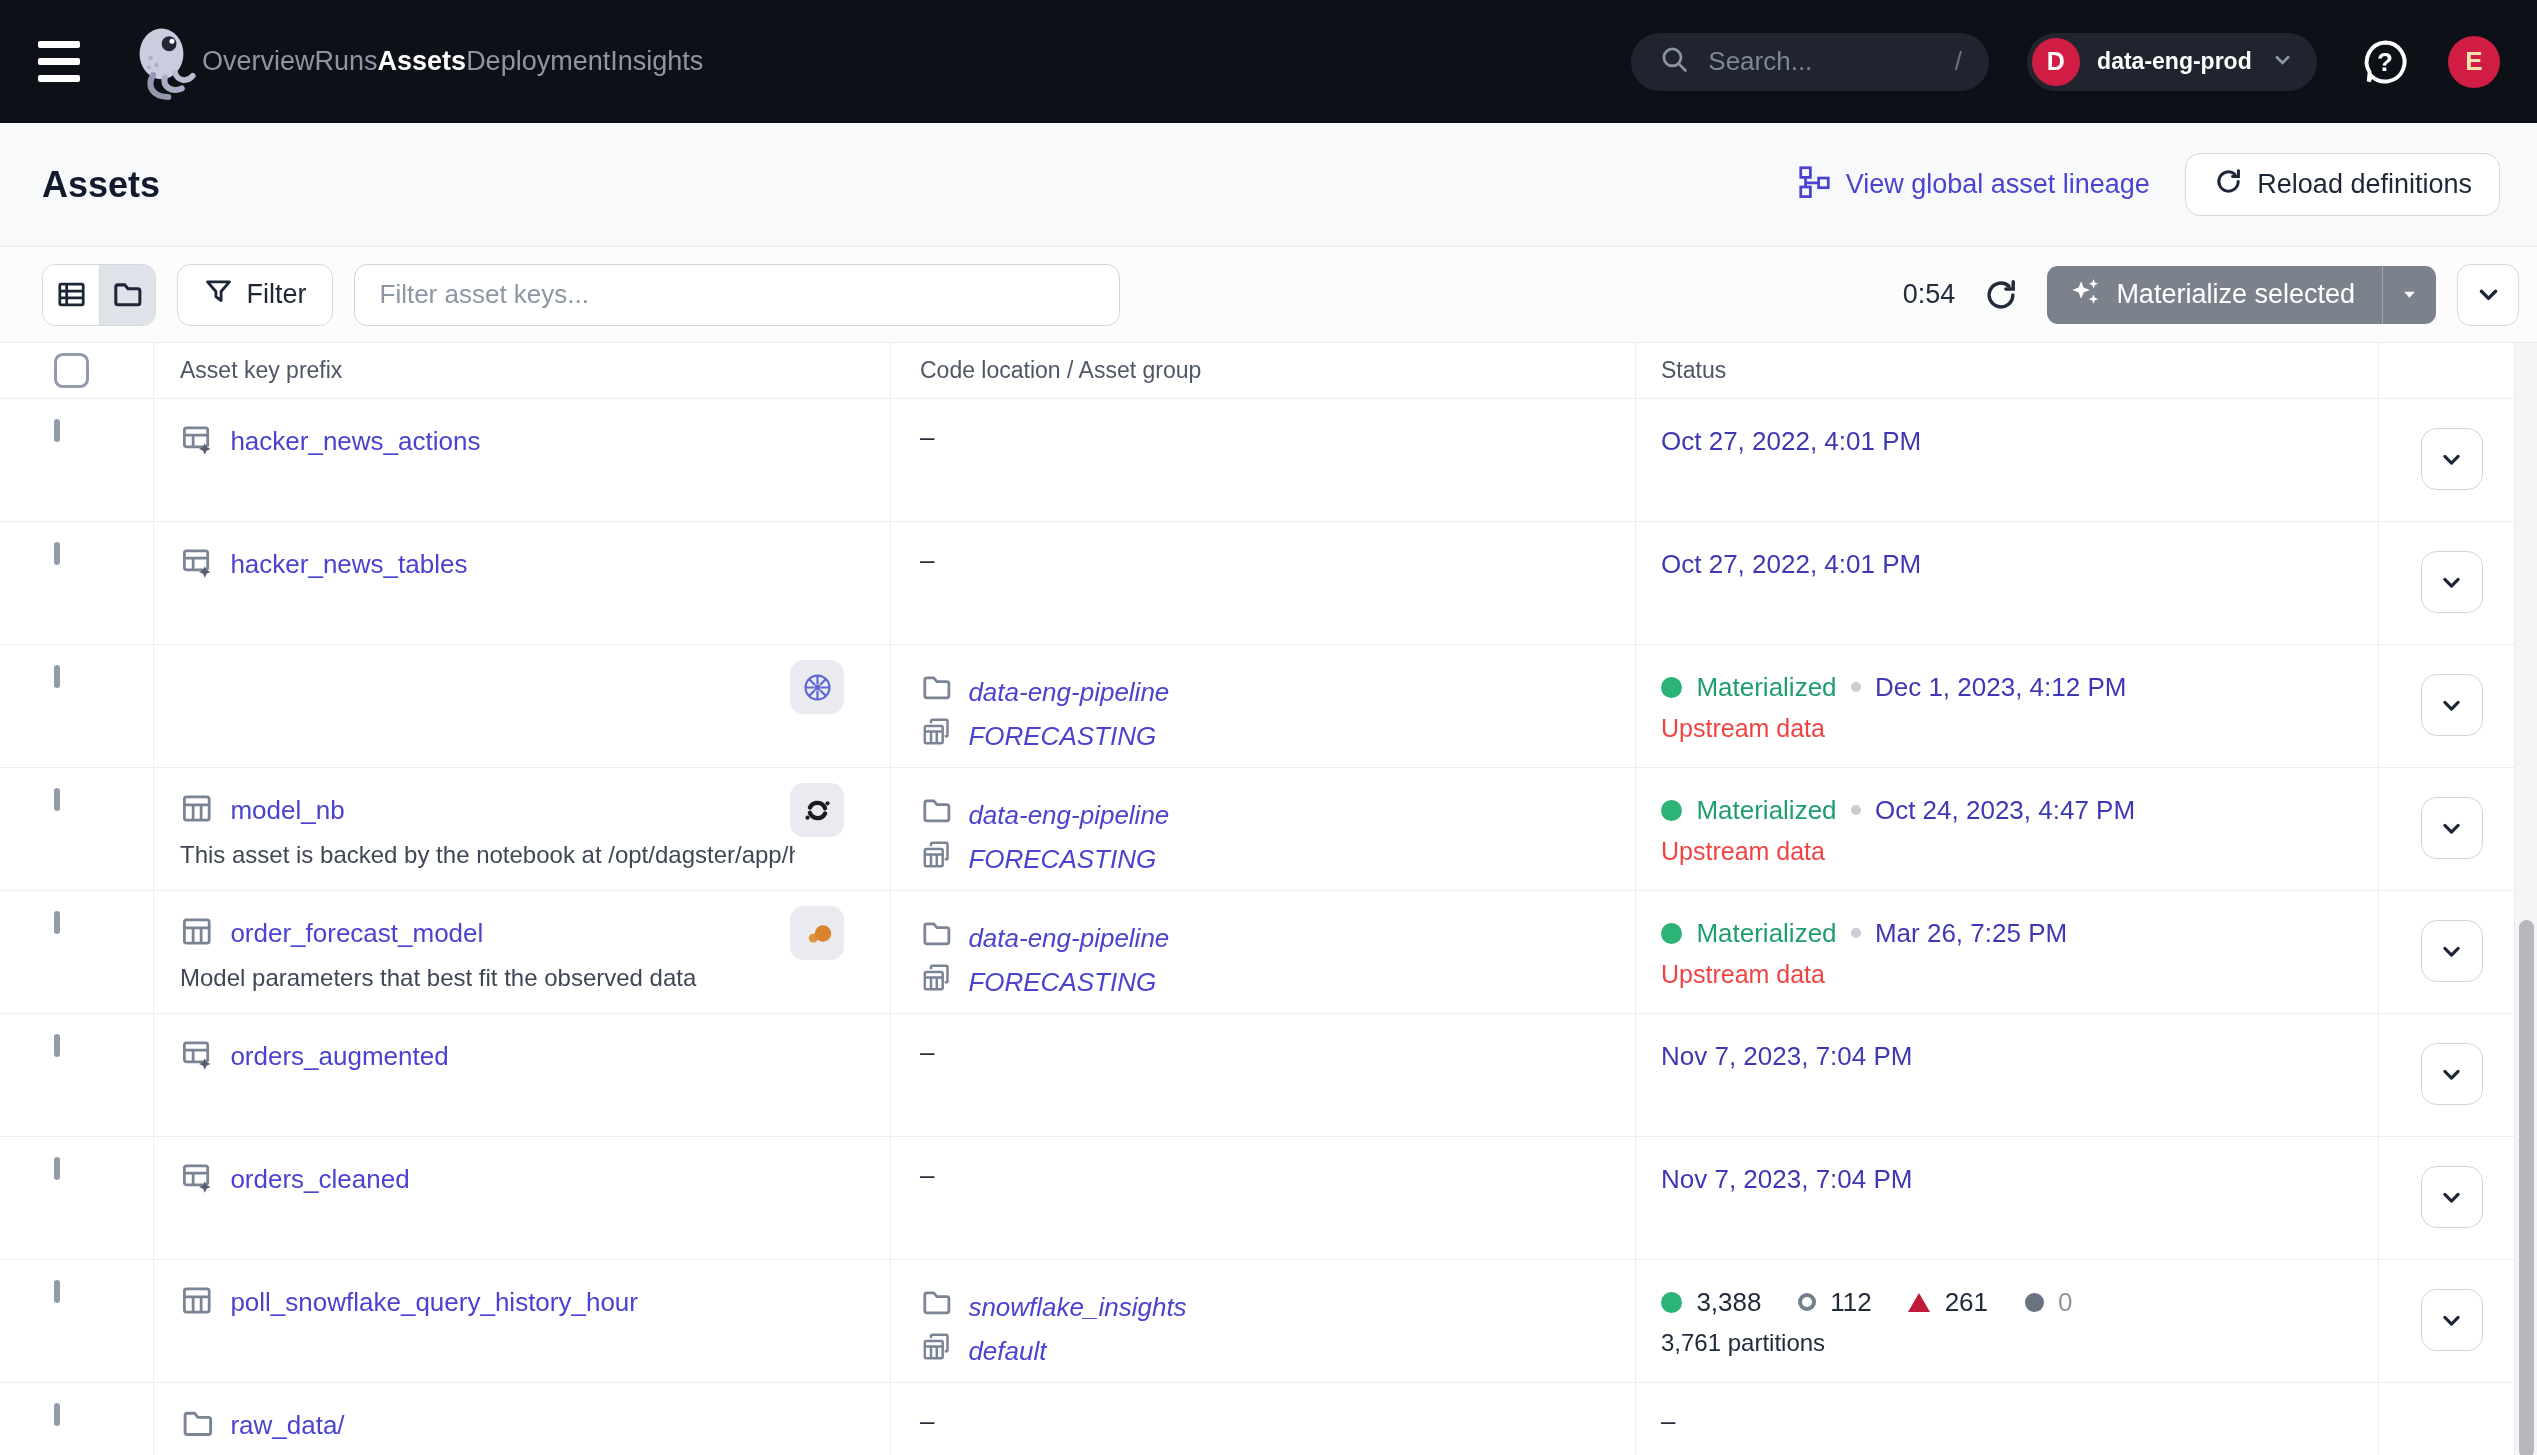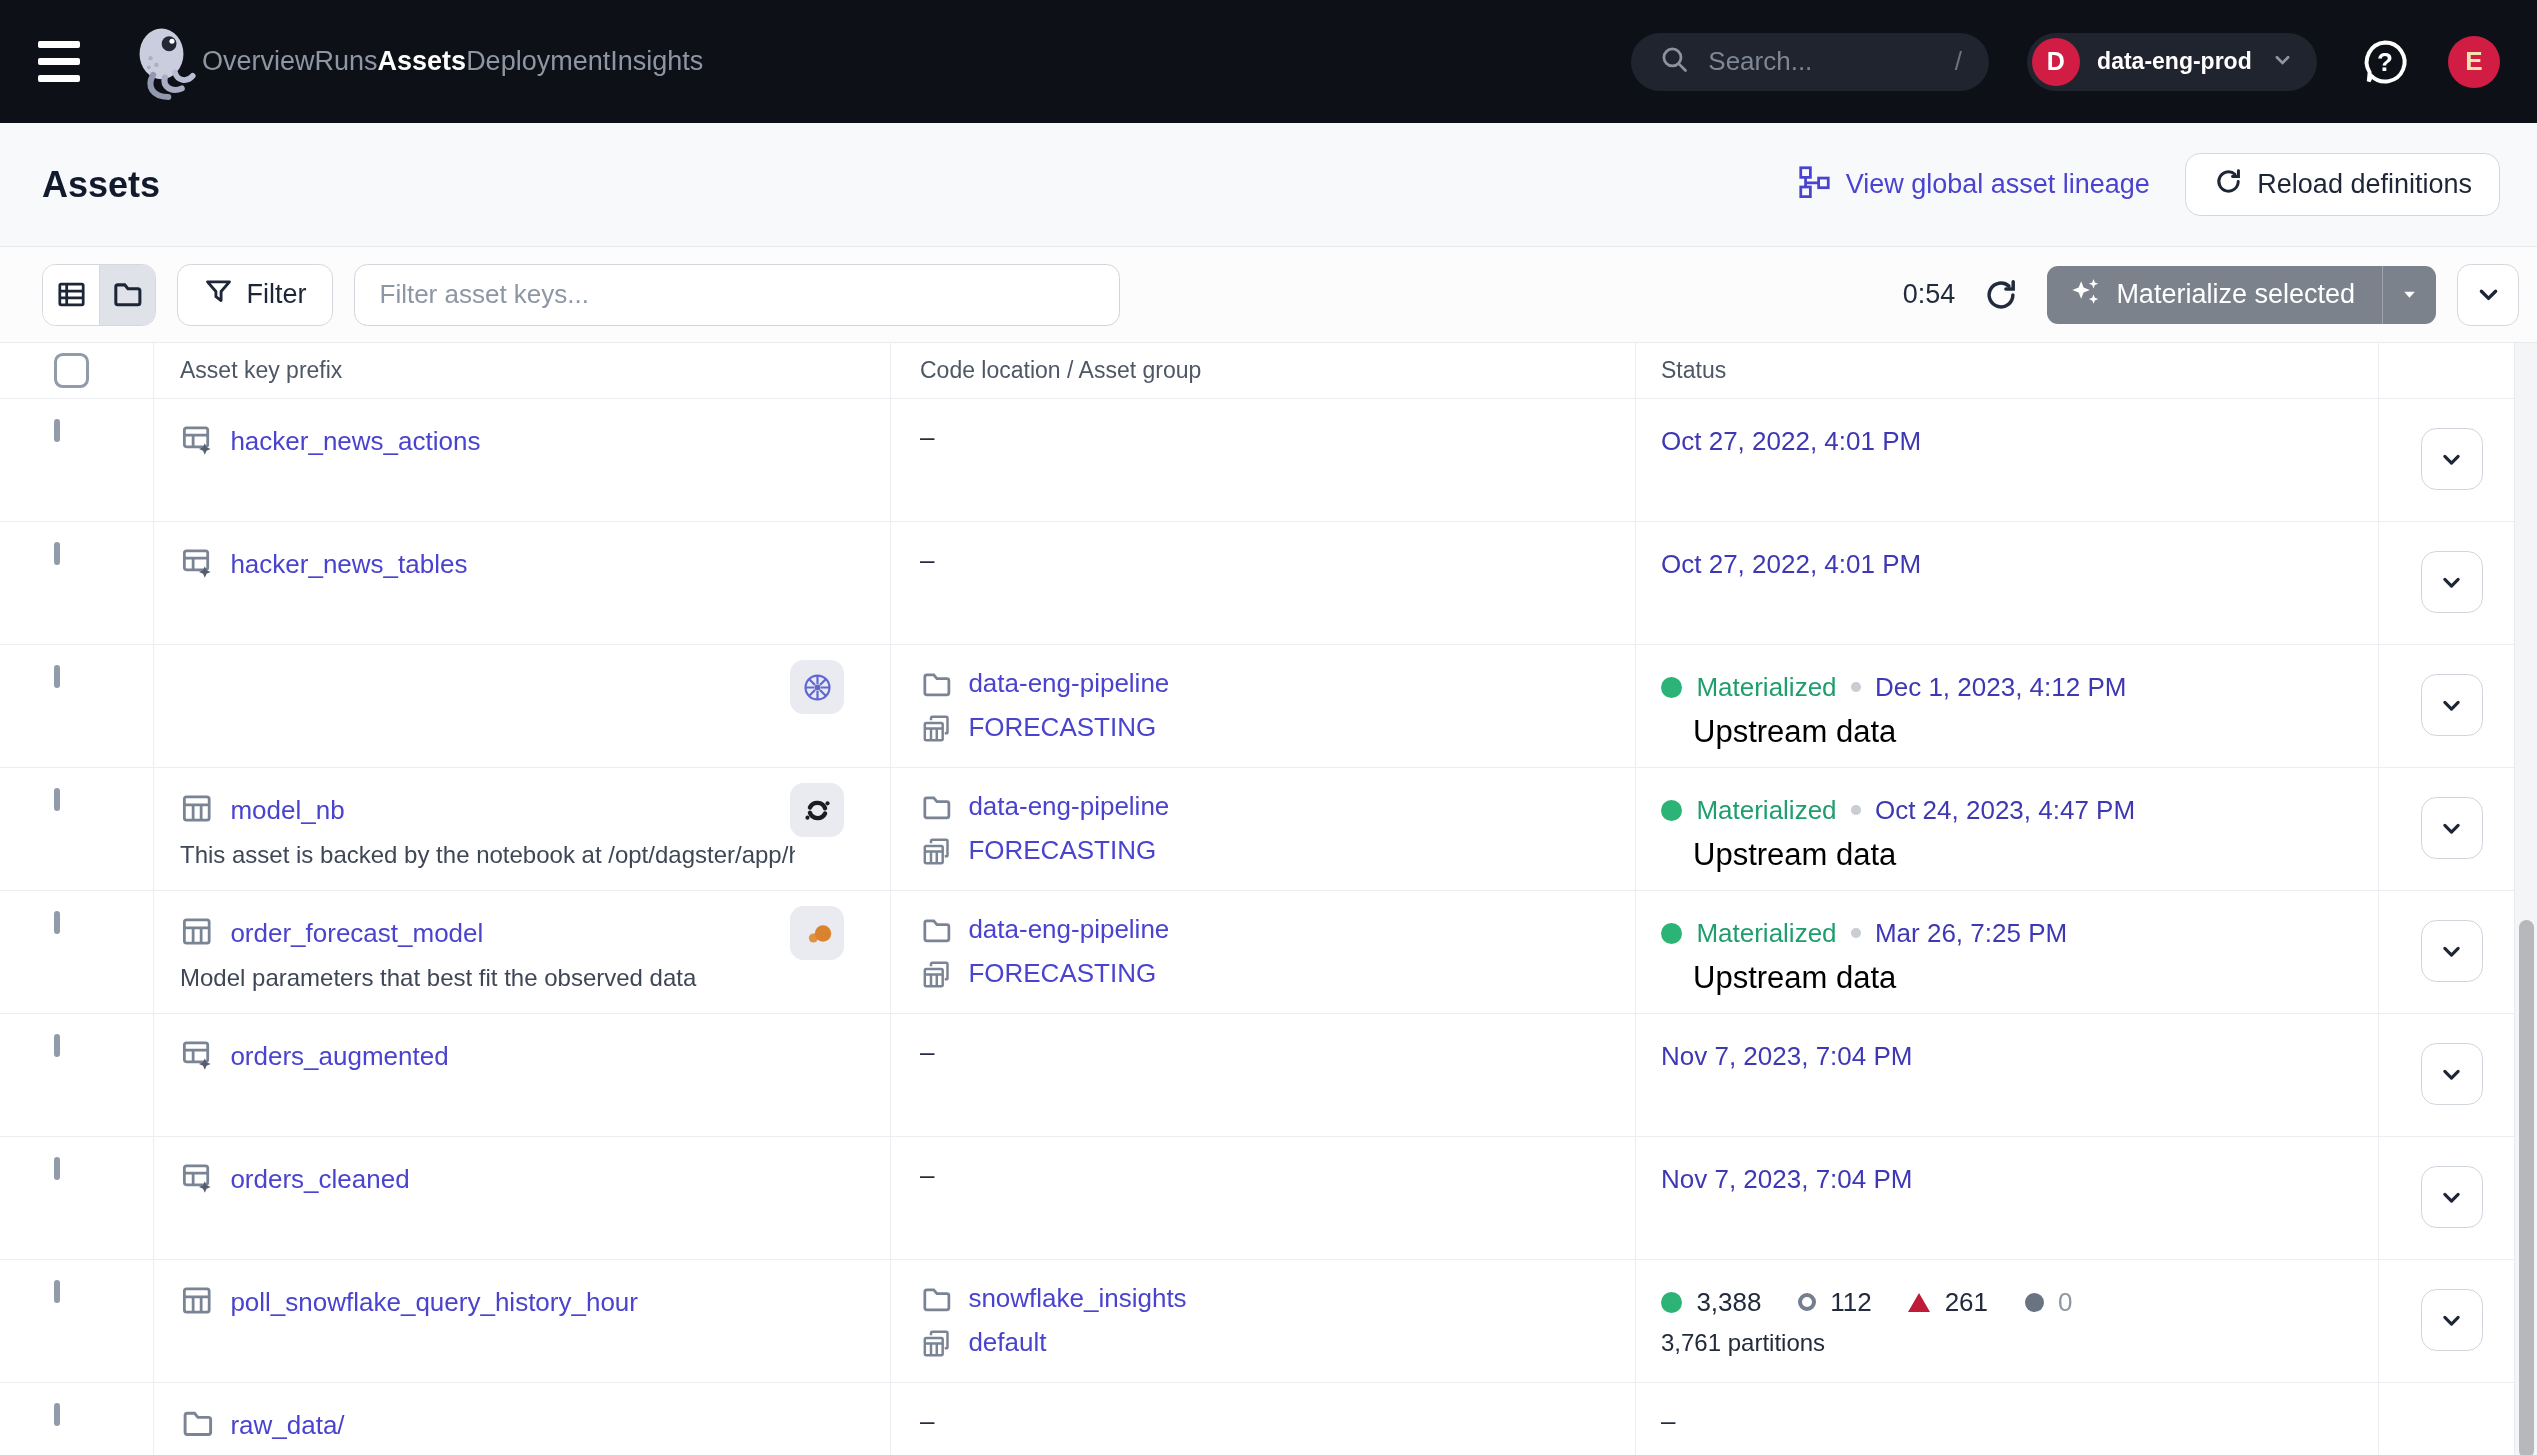--- a/index.html
+++ b/index.html
@@ -58,29 +58,29 @@
   .tr.head .td.c-check { padding-left:42px; }
   .td.c-asset { padding-left:26px; }
   .td.c-loc { padding-left:29px; }
   .td.c-status { padding-left:25px; }
   .td.c-more { display:flex; justify-content:center; padding-top:29px; }
   .checkbox { width:35px; height:35px; border:3.8px solid #929baa; border-radius:8.7px; background:#ffffff; cursor:pointer; }
   .name-line { display:flex; align-items:center; gap:15.4px; height:38px; }
   .asset-link { font-size:26px; color:#4a43cf; font-weight:500; cursor:pointer; }
   .desc { margin-top:11.5px; font-size:24px; color:#3f4756; white-space:nowrap; overflow:hidden; }
   .type-badge { position:absolute; right:46px; top:15.4px; width:54px; height:54px; border-radius:13.5px; background:#e9ebf1; display:flex; align-items:center; justify-content:center; }
-  .loc-line { display:flex; align-items:flex-start; gap:15.4px; height:40px; }
+  .loc-line { display:flex; align-items:flex-end; gap:15.4px; height:40px;font-style:italic; }
   .loc-line + .loc-line { margin-top:3.8px; }
   .loc-link { font-size:26px; color:#4a43cf; cursor:pointer; }
   .status-line { display:flex; align-items:center; gap:14.4px; height:38px; }
   .dot-green { width:21px; height:21px; border-radius:50%; background:#2cb376; }
   .mat-label { font-size:26px; color:#1f9e6d; }
   .sep-dot { width:9.6px; height:9.6px; border-radius:50%; background:#c9cdd4; }
   .date-link { font-size:26px; color:#3e38b4; cursor:pointer; }
-  .status-sub { margin-top:7.7px; font-size:31px; color:#000000;margin-left:32px; }
+  .status-sub { margin-top:7.7px; font-size:25px; color:#ef4444; }
   .part-sub { margin-top:7.7px; font-size:24px; color:#222b3c; }
   .pcount { font-size:26px; color:#222b3c; font-weight:500; }
   .pcount.zero { color:#8e96a3; font-weight:400; }
   .circle-hollow { width:18px; height:18px; border-radius:50%; border:4.8px solid #737e8f; }
   .tri-red { width:0; height:0; border-left:11.5px solid transparent; border-right:11.5px solid transparent; border-bottom:19px solid #bf1b38; }
   .dot-gray { width:19px; height:19px; border-radius:50%; background:#6a7382; }
   .pgap { width:7.7px; }
   .dash { font-size:26px; color:#242d3d; }
   .more-btn { width:62px; height:62px; background:#ffffff; border:1.9px solid #d0d4db; border-radius:15.4px; display:flex; align-items:center; justify-content:center; cursor:pointer; }
 

